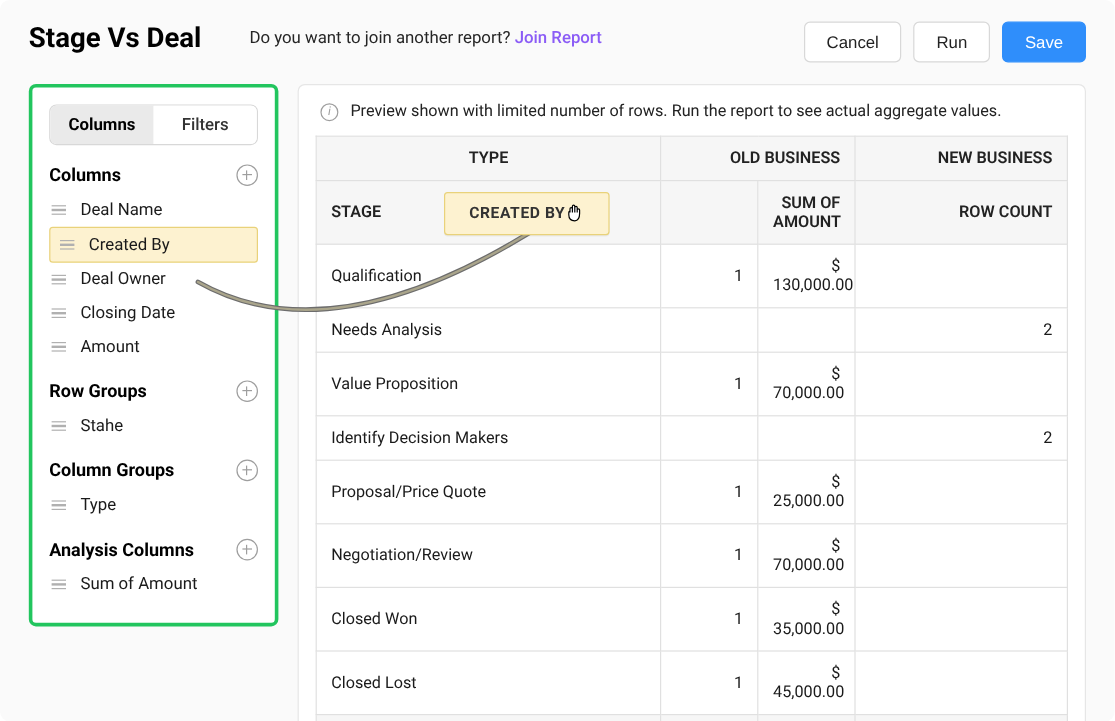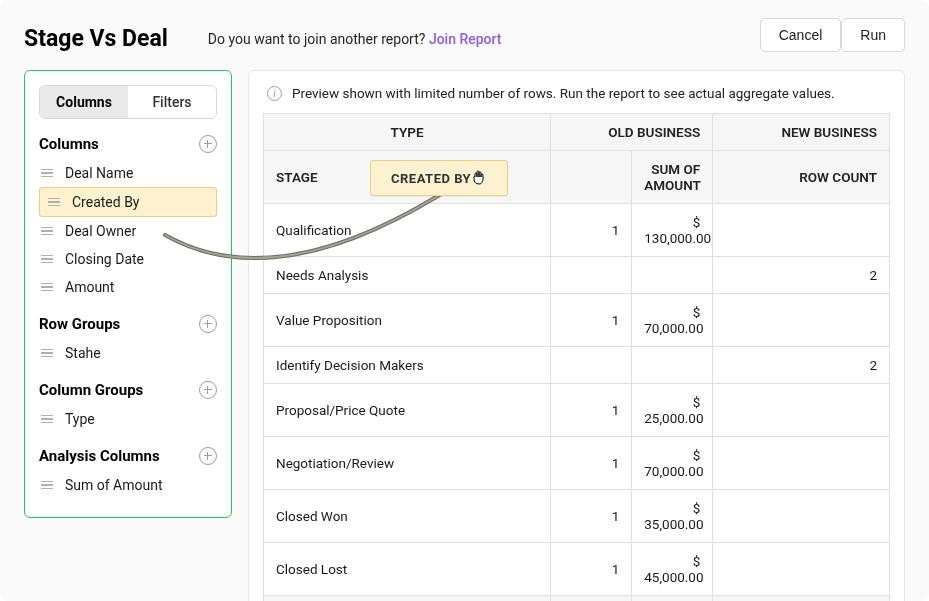--- a/index.html
+++ b/index.html
@@ -12,21 +12,21 @@
     .page {
       width: 929px;
       height: 601px;
       padding: 18px 24px;
       background: #fafafa;
       border-radius: 8px;
       position: relative;
     }
     .header {
       display: flex;
-      align-items: flex-end;
+      align-items: flex-start;
       justify-content: space-between;
       margin-bottom: 18px;
     }
     .header-left {
       display: flex;
       align-items: center;
       gap: 40px;
     }
     .title {
       font-size: 23px;
@@ -37,20 +37,21 @@
       font-size: 14px;
       color: #252525;
     }
     .join-link {
       color: #8b5cf6;
       font-weight: 500;
       cursor: pointer;
     }
     .header-actions {
       display: flex;
+      gap: 10px;
     }
     .btn {
       padding: 8px 18px;
       border-radius: 5px;
       font-size: 14px;
       font-weight: 500;
       cursor: pointer;
       border: 1px solid #d8d8d8;
       background: #fff;
       color: #222;
@@ -63,21 +64,21 @@
     .body {
       display: flex;
       gap: 16px;
       align-items: flex-start;
     }
 
     
     .sidebar {
       width: 208px;
       background: #fff;
-      border: 1px solid #22c55e;
+      border: 3px solid #22c55e;
       border-radius: 6px;
       padding: 14px 14px 18px;
     }
     .tabgroup {
       display: flex;
       border: 1px solid #d8d8d8;
       border-radius: 6px;
       overflow: hidden;
       margin-bottom: 16px;
     }
@@ -254,20 +255,21 @@
     <div class="header-left">
       <div class="title">Stage Vs Deal</div>
       <div class="subtitle">
         <span>Do you want to join another report? </span>
         <span class="join-link">Join Report</span>
       </div>
     </div>
     <div class="header-actions">
       <button class="btn">Cancel</button>
       <button class="btn">Run</button>
+      <button class="btn btn-primary">Save</button>
     </div>
   </div>
 
   <div class="body">
 
     <div class="sidebar">
       <div class="tabgroup">
         <div class="tab active">Columns</div>
         <div class="tab">Filters</div>
       </div>

